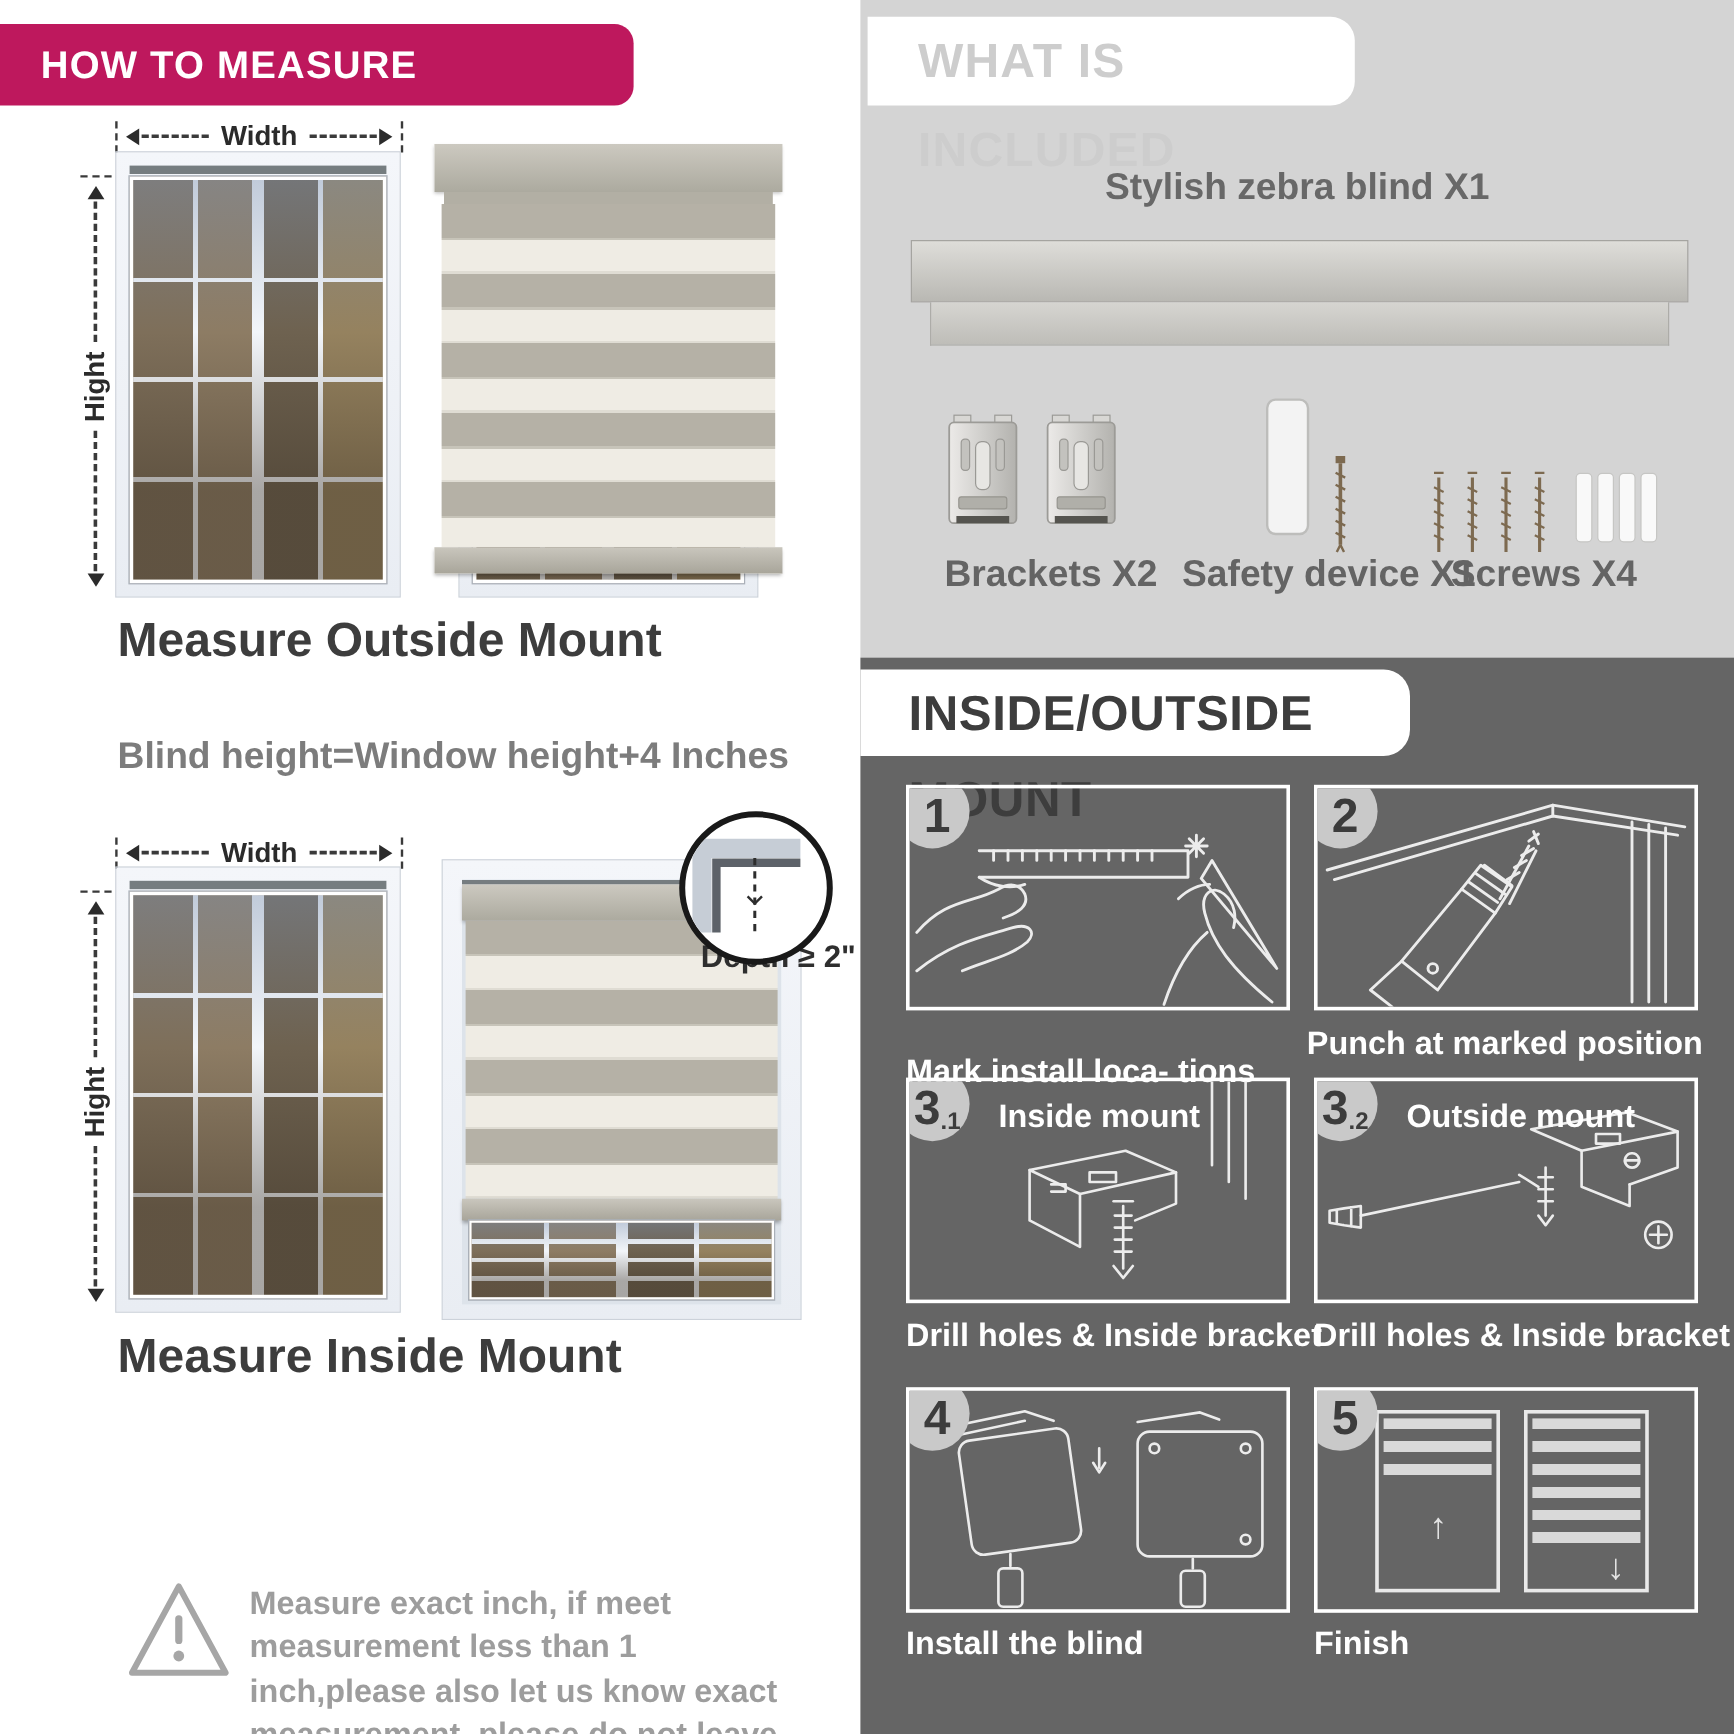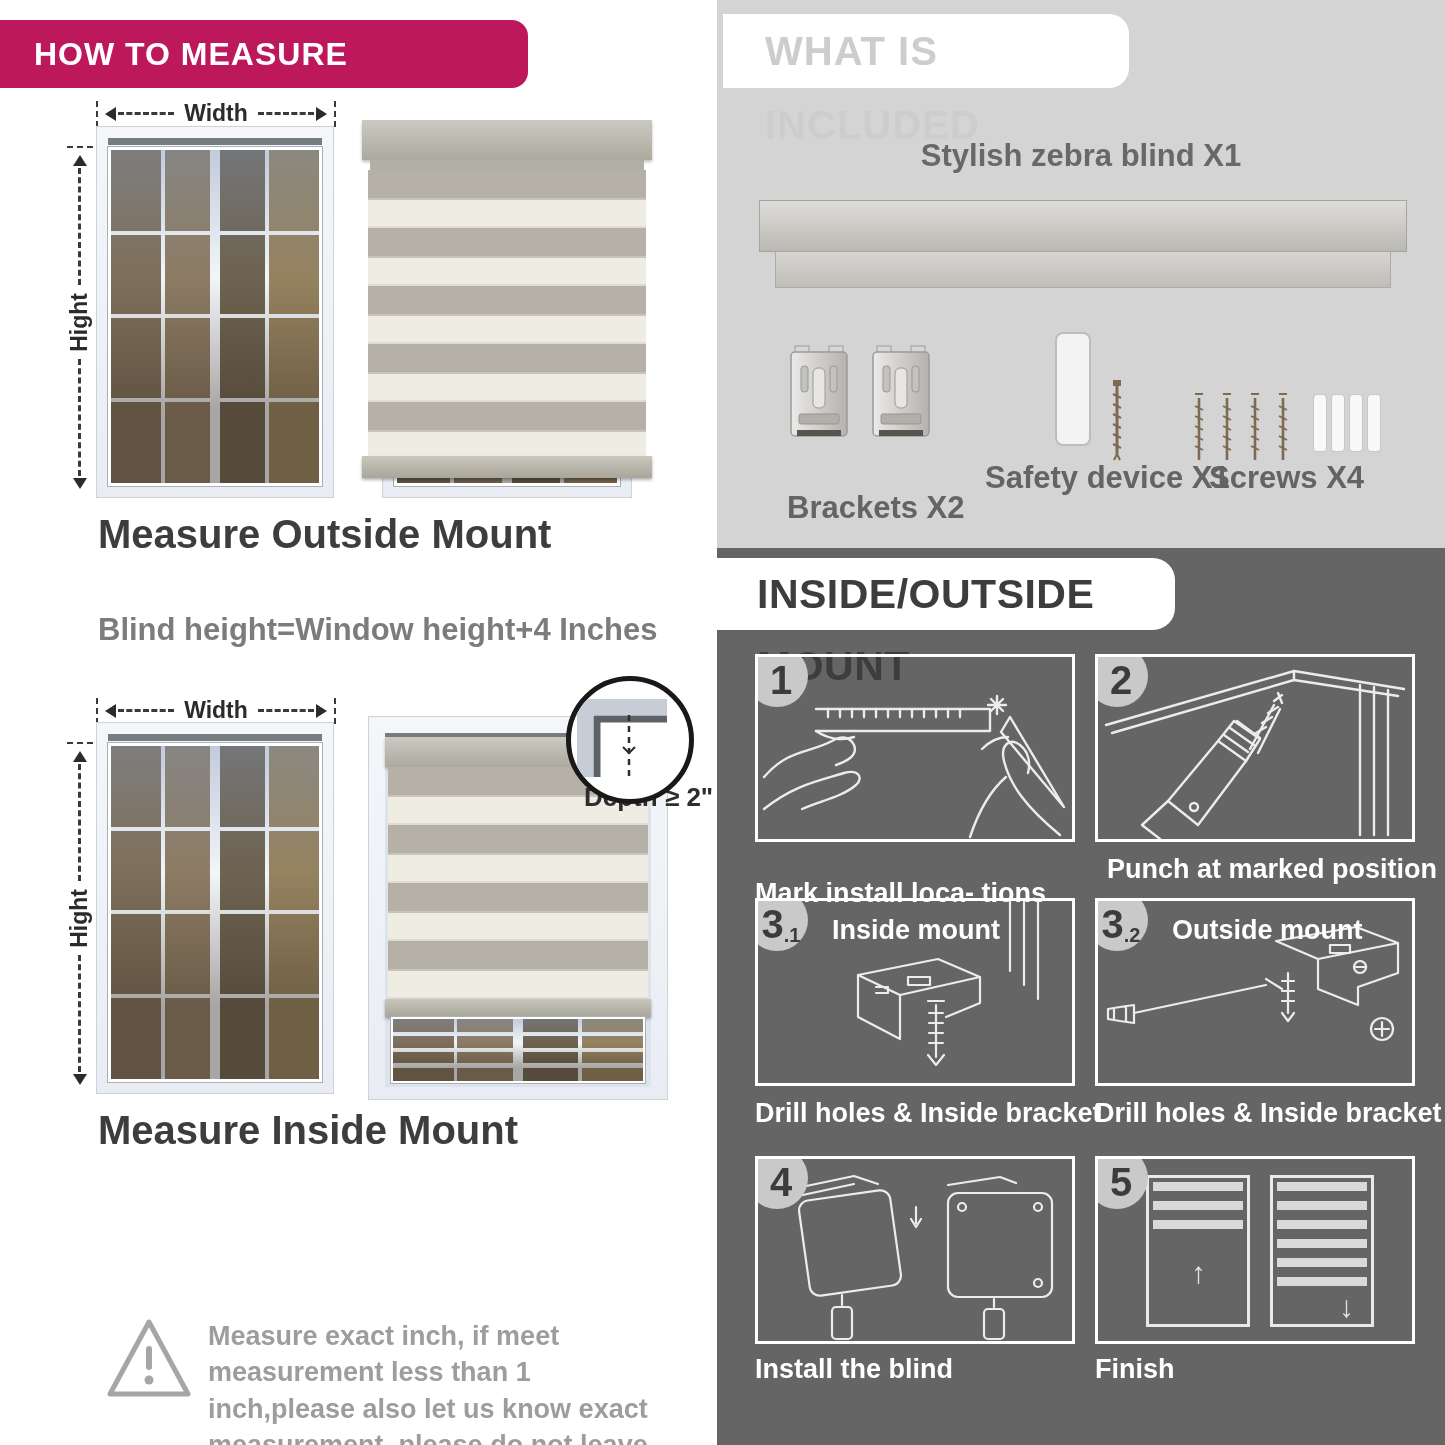--- a/index.html
+++ b/index.html
@@ -251,21 +251,21 @@
           <path d="M36 14 L44 18 M36 24 L44 28 M36 34 L44 38 M36 44 L44 48 M36 54 L44 58"></path>
           <path d="M64 14 L72 18 M64 24 L72 28 M64 34 L72 38 M64 44 L72 48 M64 54 L72 58"></path>
           <path d="M92 14 L100 18 M92 24 L100 28 M92 34 L100 38 M92 44 L100 48 M92 54 L100 58"></path>
         </g>
       </svg>
       <div class="anchor" style="left:596px;"></div>
       <div class="anchor" style="left:614px;"></div>
       <div class="anchor" style="left:632px;"></div>
       <div class="anchor" style="left:650px;"></div>
 
-      <div class="item-lbl" style="left:70px;margin-top:30px;">Brackets X2</div>
+      <div class="item-lbl" style="left:70px;">Brackets X2</div>
       <div class="item-lbl" style="left:268px;">Safety device X1</div>
       <div class="item-lbl" style="left:492px;text-align:right;">Screws X4</div>
     </div>
 
     <div class="mount">
       <div class="mbar">INSIDE/OUTSIDE MOUNT</div>
 
       <div class="step-box" style="left:38px;top:106px;">
         <svg class="lineart" viewBox="0 0 314 182">
           <g stroke="#ececec" stroke-width="2.4" fill="none" stroke-linecap="round" stroke-linejoin="round">
@@ -303,21 +303,21 @@
             <path d="M126 78 l24 17 M132 71 l24 17 M139 64 l23 17"></path>
             <path d="M70 144 L44 168 L62 182"></path>
             <circle cx="96" cy="150" r="4"></circle>
           </g>
         </svg>
         <div class="step-badge">
             <span class="n">2</span>
             <span class="s"></span>
           </div>
       </div>
-      <div class="step-cap" style="left:390px;top:306px;text-align:right;">Punch at marked position</div>
+      <div class="step-cap" style="left:372px;top:306px;text-align:right;">Punch at marked position</div>
 
       <div class="step-box" style="left:38px;top:350px;">
         <svg class="lineart" viewBox="0 0 314 182">
           <g stroke="#ececec" stroke-width="2.2" fill="none" stroke-linecap="round" stroke-linejoin="round">
             <path d="M252 0 V70 M266 0 V84 M280 0 V98"></path>
             <path d="M100 74 L180 58 L222 76 L142 94 Z"></path>
             <path d="M100 74 V116 L142 138 V94"></path>
             <path d="M222 76 V102 L188 116"></path>
             <path d="M150 76 h22 v8 h-22 Z"></path>
             <path d="M118 86 h12 v6 h-12"></path>

